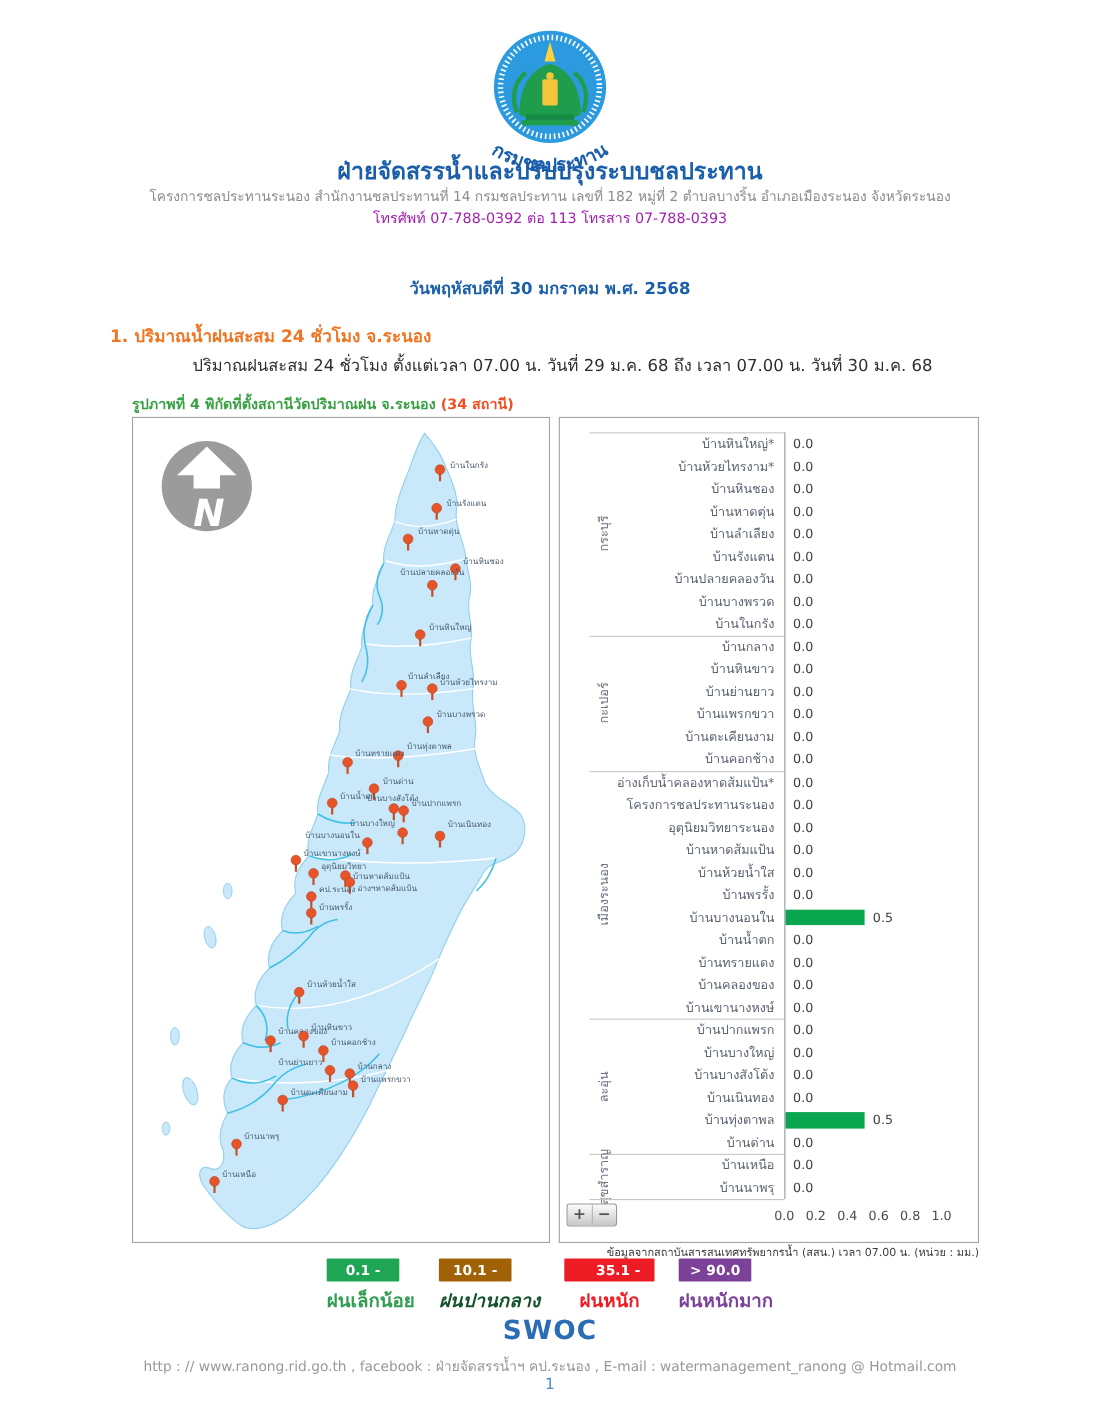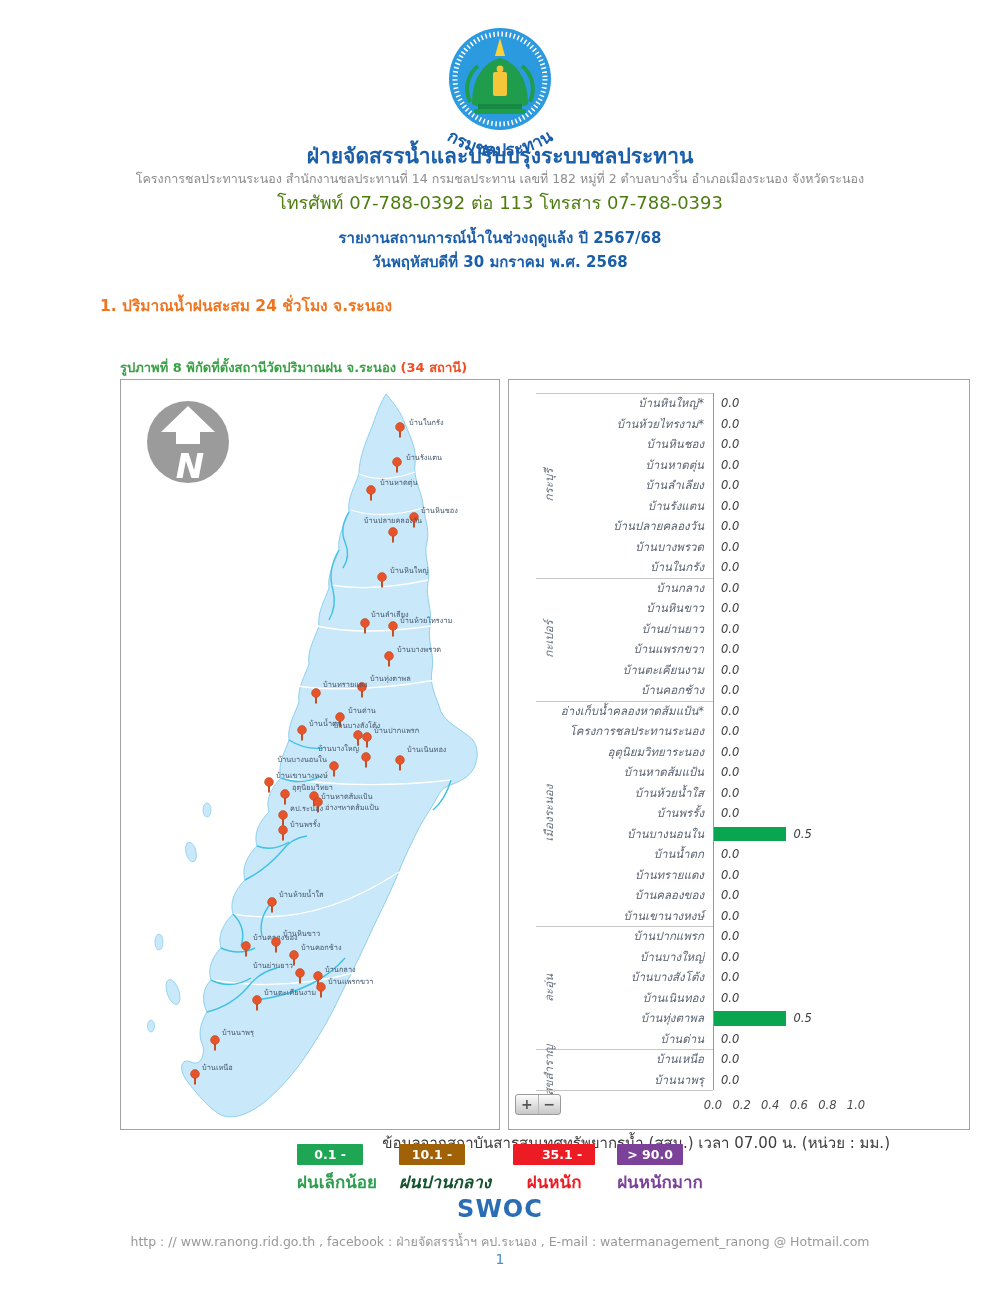--- a/index.html
+++ b/index.html
@@ -2,30 +2,30 @@
 <html><head>
 <meta charset="utf-8">
 <style>
   html,body{margin:0;padding:0;background:#fff;}
   .page{position:relative;width:1000px;height:1293px;background:#fff;overflow:hidden;
         font-family:"DejaVu Sans",sans-serif;}
   .abs{position:absolute;}
   .center{left:0;width:1000px;text-align:center;}
   .hdr-title{top:139px;font-size:21px;font-weight:bold;color:#1b5faa;}
   .hdr-addr{top:169px;font-size:12.5px;color:#8d8d8d;}
-  .hdr-phone{top:188px;font-size:18px;color:#4d7c0f;}
+  .hdr-phone{top:188px;font-size:13px;color:#a21caf;}
   .rep1{top:226px;font-size:15px;font-weight:600;color:#1b5faa;}
   .rep2{top:250px;font-size:15px;font-weight:600;color:#1b5faa;}
   .sec-h{left:100px;top:293px;font-size:15.5px;font-weight:bold;color:#ee7623;}
   .sec-d{left:175px;top:320px;font-size:15px;color:#2e2e2e;}
   .fig-cap{left:120px;top:357px;font-size:13px;font-weight:bold;color:#3aa045;}
   .fig-cap .cnt{color:#f04e23;margin-top:20px;}
   .panel{position:absolute;top:379px;height:751px;border:1px solid #a3a3a3;box-sizing:border-box;background:#fff;}
   #map-panel{left:120px;width:380px;}
-  #chart-panel{left:508px;width:462px;font-style:italic;}
+  #chart-panel{left:508px;width:382px;}
   #map-panel svg{display:block;width:100%;height:100%;}
   
   #chart-rows{position:absolute;left:0;right:0;top:13px;}
   .cgroup{position:relative;}
   .csep{position:absolute;top:0;left:27px;width:177px;border-top:1px solid #c6c6c6;}
   .cgroup-label{position:absolute;left:40px;top:50%;transform:translate(-50%,-50%) rotate(-90deg);
                 font-size:11.5px;color:#6b7480;white-space:nowrap;}
   .crow{display:flex;align-items:center;height:20.5px;}
   .clabel{width:204px;text-align:right;padding-right:9px;box-sizing:border-box;
           font-size:11.5px;color:#5b6472;white-space:nowrap;overflow:hidden;}
@@ -34,21 +34,21 @@
   .cval{position:absolute;top:50%;transform:translateY(-50%);font-size:11.5px;color:#3c3c3c;}
   #axis-line{position:absolute;left:204px;top:0;width:1px;background:#8d99a6;}
   #xticks{position:absolute;left:0;right:0;top:718px;height:16px;}
   .xtick{position:absolute;transform:translateX(-50%);font-size:11.5px;color:#4a4a4a;}
   .zoomctl{position:absolute;left:6px;top:714px;width:46px;height:21px;border:1px solid #9a9a9a;border-radius:3px;
            background:linear-gradient(#fcfcfc,#c7c7c7);display:flex;align-items:center;box-sizing:border-box;
            font-size:14px;font-weight:bold;color:#555;}
   .zoomctl span{flex:1;text-align:center;line-height:19px;cursor:pointer;}
   .zoomctl span:first-child{border-right:1px solid #b5b5b5;}
   
-  .src-note{top:1131px;right:110px;font-size:15px;color:#3d3d3d;}
+  .src-note{top:1131px;right:110px;font-size:10px;color:#3d3d3d;}
   #legend{top:1144px;left:0;width:1000px;display:flex;justify-content:center;gap:22px;}
   .lg-item{text-align:center;}
   .lg-box{width:66px;height:21px;line-height:21px;color:#fff;font-size:12.5px;font-weight:bold;border-radius:1px;}
   .lg-lab{margin-top:3px;font-size:17px;font-weight:bold;}
   .swoc{top:1195px;font-size:24px;font-weight:800;color:#2a6db5;letter-spacing:1px;}
   .contact{top:1232px;font-size:12.5px;color:#989898;}
   .pnum{top:1251px;font-size:14px;color:#4a8fc7;}
 </style>
 </head>
 <body>
@@ -70,26 +70,26 @@
       <path id="lg-arc" d="M24,116 Q80,152 136,116" fill="none"></path>
       <text font-size="17" font-weight="bold" fill="#1a5dab">
         <textPath href="#lg-arc" startOffset="50%" text-anchor="middle">กรมชลประทาน</textPath>
       </text>
     </svg>
   </div>
 
   <div class="abs center hdr-title">ฝ่ายจัดสรรน้ำและปรับปรุงระบบชลประทาน</div>
   <div class="abs center hdr-addr">โครงการชลประทานระนอง สำนักงานชลประทานที่ 14 กรมชลประทาน เลขที่ 182 หมู่ที่ 2 ตำบลบางริ้น อำเภอเมืองระนอง จังหวัดระนอง</div>
   <div class="abs center hdr-phone">โทรศัพท์ 07-788-0392 ต่อ 113 โทรสาร 07-788-0393</div>
-  <div class="abs center rep1">รายงานสถานการณ์น้ำในช่วงฤดูแล้ง ปี 2567/68</div>
   <div class="abs center rep2">วันพฤหัสบดีที่ 30 มกราคม พ.ศ. 2568</div>
 
   <div class="abs sec-h">1. ปริมาณน้ำฝนสะสม 24 ชั่วโมง จ.ระนอง</div>
+  <div class="abs sec-d">ปริมาณฝนสะสม 24 ชั่วโมง ตั้งแต่เวลา 07.00 น. วันที่ 29 ม.ค. 68 ถึง เวลา 07.00 น. วันที่ 30 ม.ค. 68</div>
   <div class="abs fig-cap">
-    <span>รูปภาพที่ 8 พิกัดที่ตั้งสถานีวัดปริมาณฝน จ.ระนอง </span><span class="cnt">(34 สถานี)</span>
+    <span>รูปภาพที่ 4 พิกัดที่ตั้งสถานีวัดปริมาณฝน จ.ระนอง </span><span class="cnt">(34 สถานี)</span>
   </div>
 
   <div id="map-panel" class="panel">
     <svg viewBox="0 0 378 749">
 
       <path d="M265,14 C272,22 280,32 284,44 C290,58 296,70 294,84 C292,98 300,110 302,124
            C303,138 309,148 306,162 C302,176 310,188 307,202 C304,218 312,230 309,246
            C306,262 314,274 311,290 C308,306 316,318 320,332 C326,344 342,350 352,360
            C360,372 356,390 344,398 C332,406 324,404 318,414 C312,426 304,436 298,448
            C290,464 282,480 276,496 C268,516 258,534 250,552 C240,574 230,594 220,614

